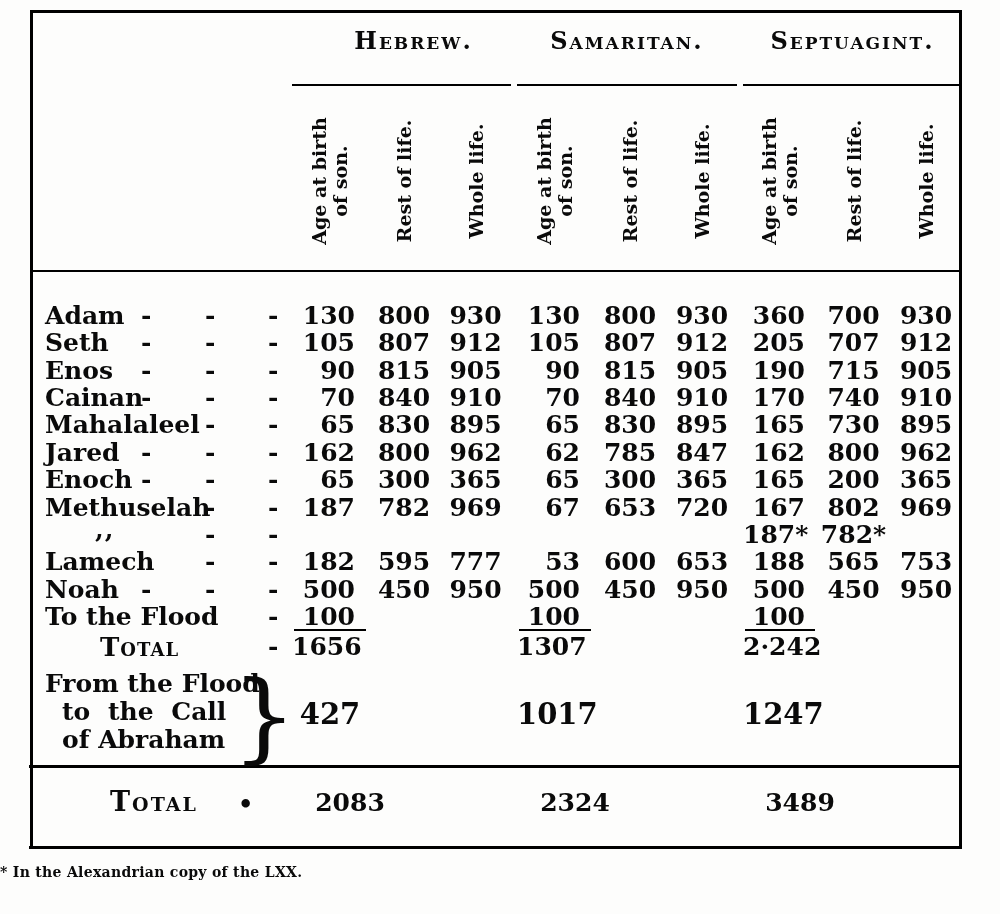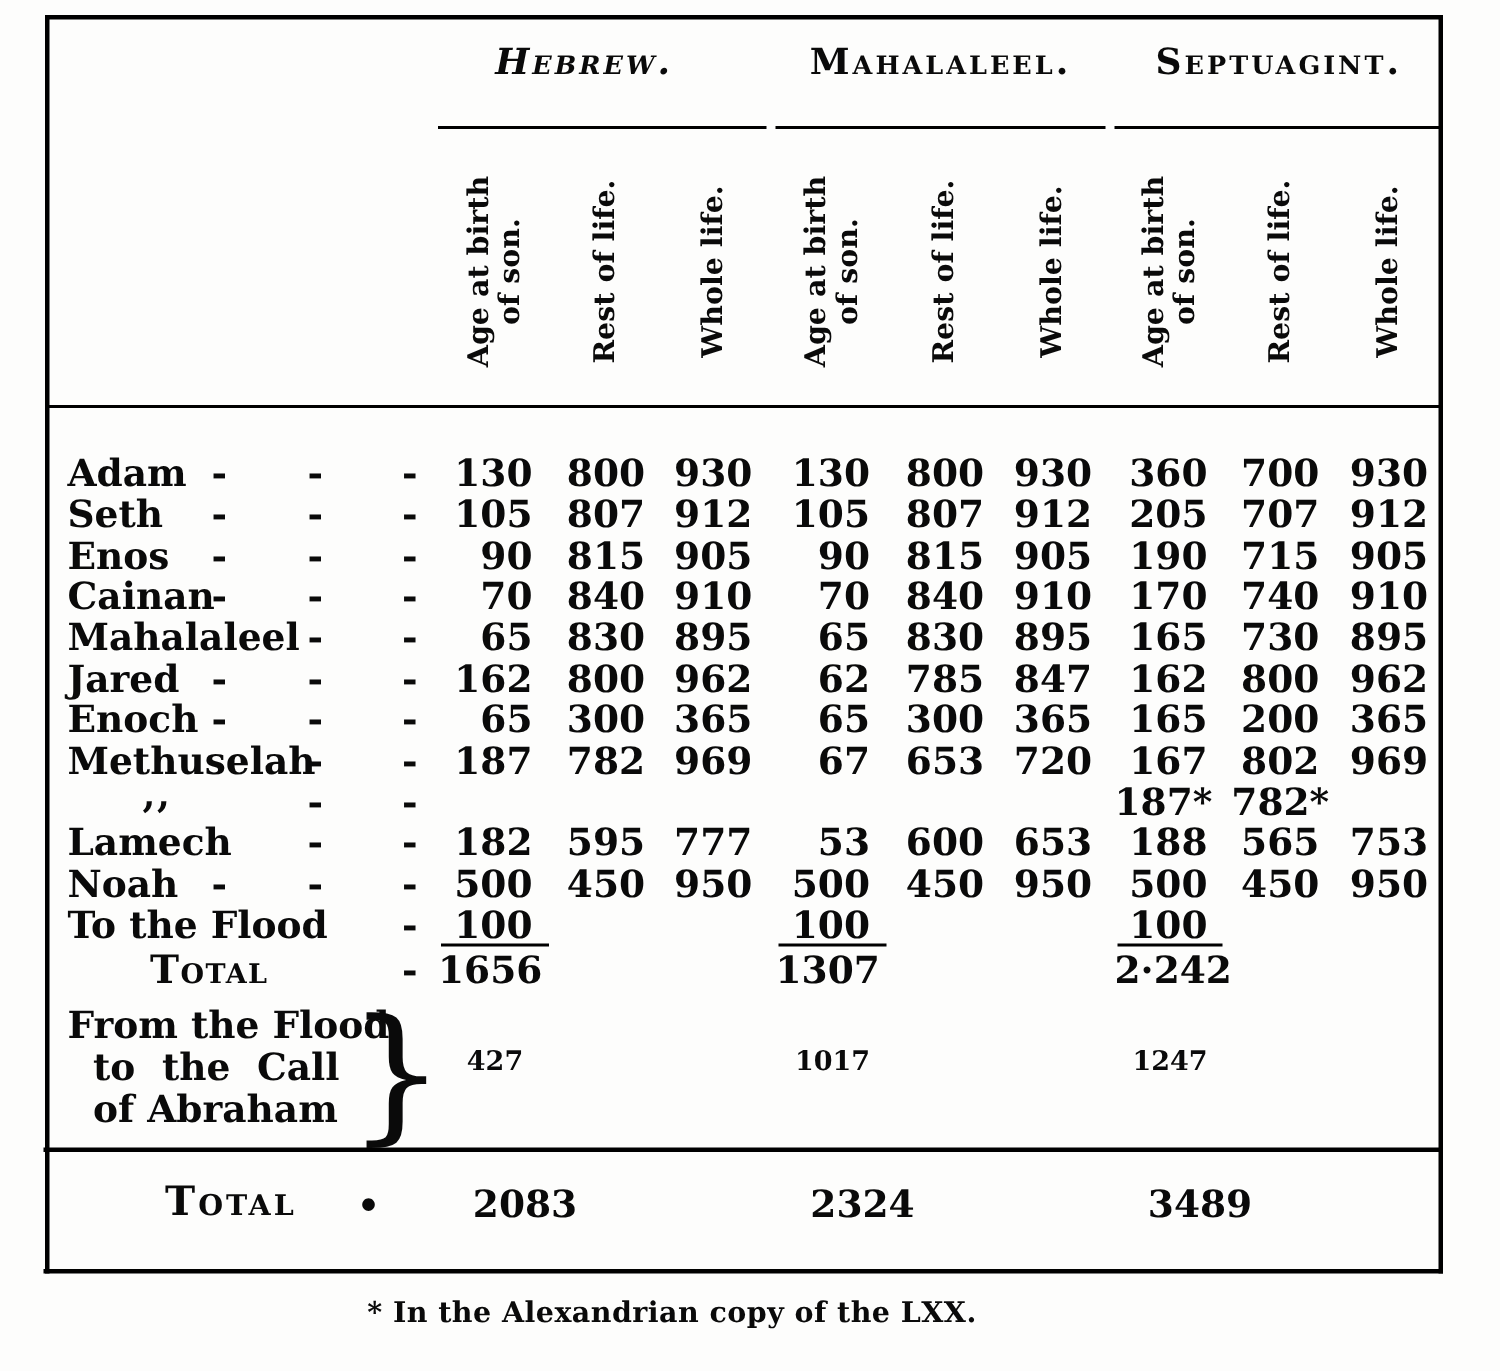--- a/index.html
+++ b/index.html
@@ -42,31 +42,31 @@
   .c5{left:636px;width:70px;text-align:center;}
   .c6{left:712px;width:74px;text-align:right;padding-right:12px;}
   .c7{left:786px;width:73px;text-align:center;}
   .c8{left:859px;width:72px;text-align:center;}
   
   .floodline{position:absolute;font-size:25px;line-height:28px;white-space:nowrap;}
   .brace{
     position:absolute;left:233px;top:666px;font-size:98px;line-height:100px;
     font-weight:400;transform:scaleX(1.05);
   }
-  .fval{position:absolute;top:697px;font-size:18px;text-align:center;}
+  .fval{position:absolute;top:697px;font-size:29px;text-align:center;}
   
   .gt-label{
     position:absolute;left:110px;top:786px;font-variant-caps:small-caps;
     font-size:27px;letter-spacing:2px;
   }
   .gt-sep{position:absolute;left:238px;top:789px;font-size:24px;}
   .gtval{position:absolute;top:788px;font-size:25px;text-align:center;margin-left:20px;}
   .footnote{
-    position:absolute;left:0;top:864px;width:896px;text-align:center;
-    font-size:19px;font-weight:700;letter-spacing:0.3px;
+    position:absolute;left:0;top:864px;width:896px;
+    font-size:14px;font-weight:700;letter-spacing:0.3px;
   }
 </style>
 </head>
 <body>
 
 <div class="page">
 
   <div class="hline" style="left:31px;top:10px;width:931px;height:3px;"></div>
   <div class="hline" style="left:29px;top:765px;width:933px;height:3px;"></div>
   <div class="hline" style="left:29px;top:846px;width:933px;height:3px;"></div>
@@ -87,22 +87,22 @@
   <div class="vline" style="left:666px;top:86px;height:577px;"></div>
   <div class="vline" style="left:736px;top:10px;height:653px;"></div>
   <div class="vline" style="left:742px;top:10px;height:653px;"></div>
   <div class="vline" style="left:816px;top:86px;height:577px;"></div>
   <div class="vline" style="left:889px;top:86px;height:577px;"></div>
 
   <div class="hline" style="left:294px;top:629px;width:72px;height:2px;"></div>
   <div class="hline" style="left:519px;top:629px;width:72px;height:2px;"></div>
   <div class="hline" style="left:745px;top:629px;width:70px;height:2px;"></div>
 
-  <div class="ghead" style="left:280px;width:219px;font-style:italic;">Hebrew.</div>
-  <div class="ghead" style="left:517px;width:220px;">Mahalaleel.</div>
+  <div class="ghead" style="left:304px;width:219px;">Hebrew.</div>
+  <div class="ghead" style="left:517px;width:220px;">Samaritan.</div>
   <div class="ghead" style="left:743px;width:219px;">Septuagint.</div>
 
   <div class="roth" style="left:292px;width:76px;">
       <div class="rlab">Age at birth of son.</div>
     </div>
   <div class="roth" style="left:368px;width:72px;">
       <div class="rlab">Rest of life.</div>
     </div>
   <div class="roth" style="left:440px;width:71px;">
       <div class="rlab">Whole life.</div>

